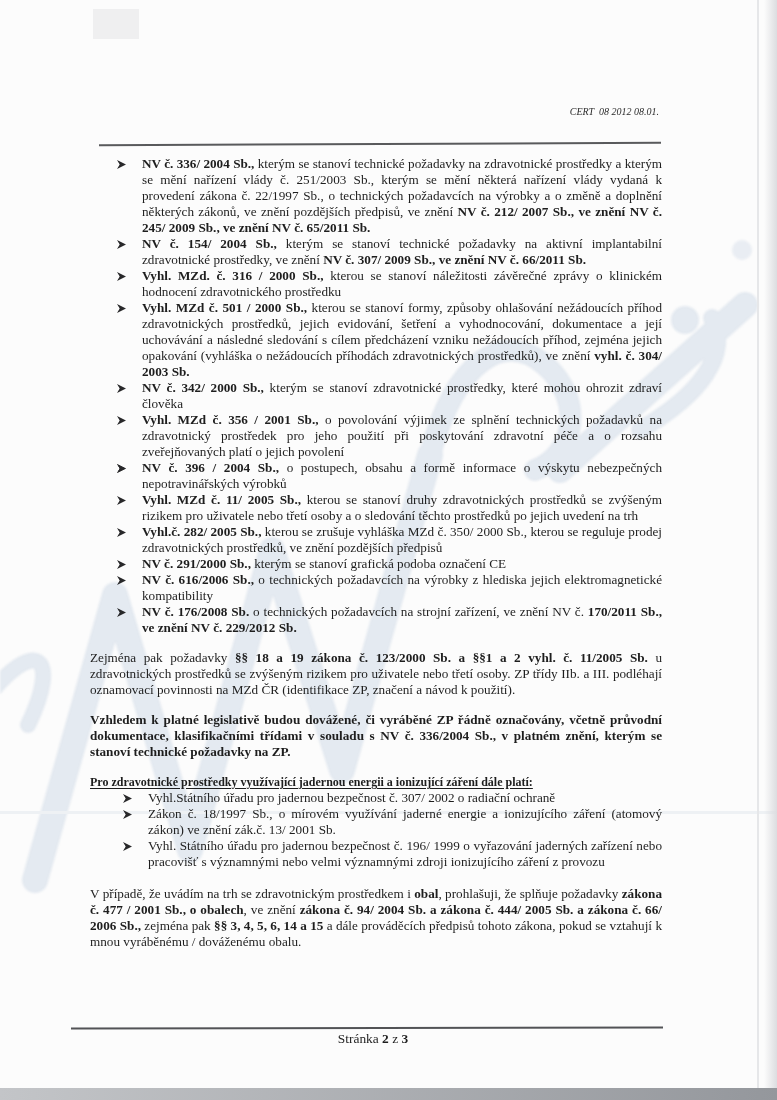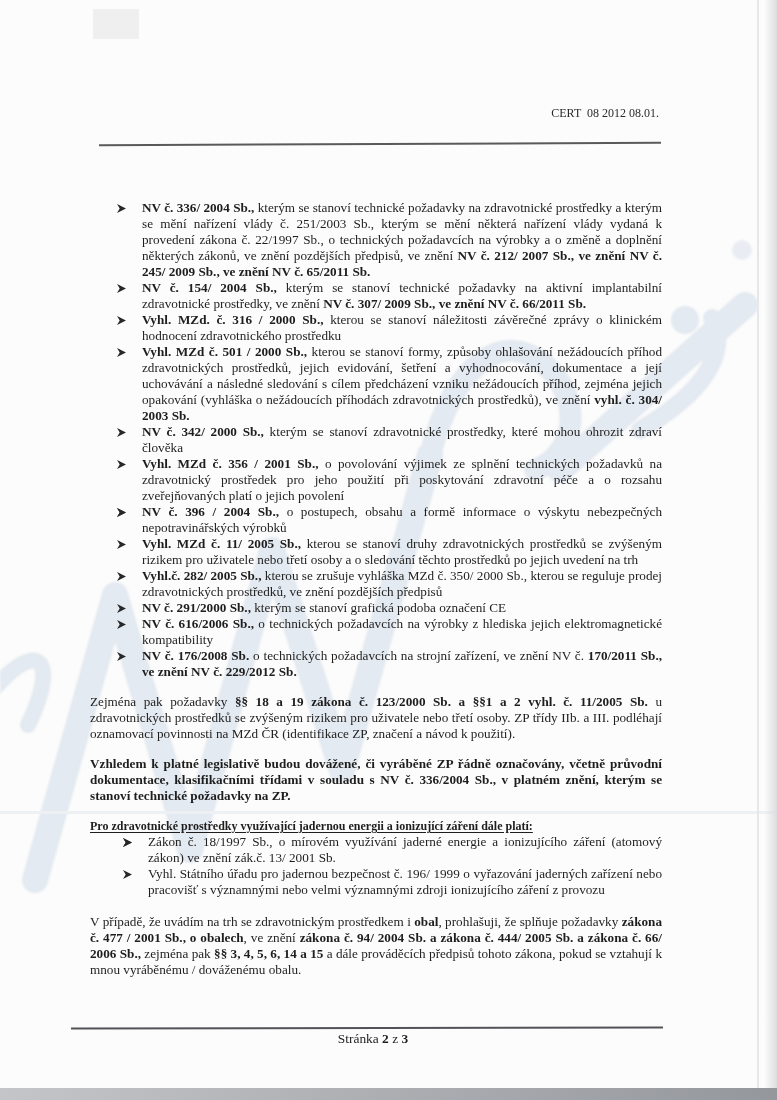--- a/index.html
+++ b/index.html
@@ -13,27 +13,27 @@
   .edge-right{position:absolute;top:0;right:0;width:13px;height:100%;
     background:linear-gradient(to right,rgba(220,221,224,0),#dcdde0);}
   .scanline-v{position:absolute;top:0;right:18px;width:2px;height:100%;background:#e6e7e9;}
   .edge-bottom{position:absolute;left:0;bottom:0;width:100%;height:12px;
     background:linear-gradient(to right,#c3c5c8,#94979c);}
   .smudge{position:absolute;left:93px;top:9px;width:46px;height:30px;background:#efeff0;}
   .crease{position:absolute;left:0;top:811px;width:100%;height:3px;background:#eef1f4;}
   
   .wm{position:absolute;inset:0;filter:blur(1.2px);}
   
-  .header-ref{position:absolute;top:106px;right:118px;
-    font-size:12px;white-space:pre;color:#2a2a2a;}
+  .header-ref{position:absolute;top:106px;right:118px;font-style:italic;
+    font-size:10px;white-space:pre;color:#2a2a2a;}
   .header-rule{position:absolute;top:143px;left:99px;width:562px;height:2px;
     background:#595a5c;transform:rotate(-0.25deg);}
   
   .content{position:absolute;left:90px;top:156px;width:572px;
-    font-size:13.2px;line-height:16px;text-align:justify;margin-top:44px;}
+    font-size:13.2px;line-height:16px;text-align:justify;}
   .content b{font-weight:bold;}
   .li{position:relative;text-align:justify;}
   .reg-list .li{padding-left:52px;}
   .reg-list .arrow{left:27px;}
   .sub-list .li{padding-left:58px;}
   .sub-list .arrow{left:33px;}
   .arrow{position:absolute;top:4px;width:9px;height:9px;background:#28282a;
     clip-path:polygon(0 0,100% 50%,0 100%,30% 50%);}
   .para{margin-top:14px;}
   .heading{margin-top:14px;font-weight:bold;text-decoration:underline;
@@ -89,21 +89,21 @@
         <div class="li"><span class="arrow"></span><span><b>NV č. 176/2008 Sb.</b><span> o technických požadavcích na strojní zařízení, ve znění NV č. </span><b>170/2011 Sb., ve znění NV č. 229/2012 Sb.</b></span></div>
       </div>
 
     <div class="para"><span>Zejména pak požadavky </span><b>§§ 18 a 19 zákona č. 123/2000 Sb. a §§1 a 2 vyhl. č. 11/2005 Sb.</b><span> u zdravotnických prostředků se zvýšeným rizikem pro uživatele nebo třetí osoby. ZP třídy IIb. a III. podléhají oznamovací povinnosti na MZd ČR (identifikace ZP, značení a návod k použití).</span></div>
 
     <div class="para"><b>Vzhledem k platné legislativě budou dovážené, či vyráběné ZP řádně označovány, včetně průvodní dokumentace, klasifikačními třídami v souladu s NV č. 336/2004 Sb., v platném znění, kterým se stanoví technické požadavky na ZP.</b></div>
 
     <div class="heading">Pro zdravotnické prostředky využívající jadernou energii a ionizující záření dále platí:</div>
 
     <div class="sub-list">
-        <div class="li"><span class="arrow"></span></div>
+        <div class="li"><span class="arrow"></span><span><span>Vyhl.Státního úřadu pro jadernou bezpečnost č. 307/ 2002 o radiační ochraně</span></span></div>
         <div class="li"><span class="arrow"></span><span><span>Zákon č. 18/1997 Sb., o mírovém využívání jaderné energie a ionizujícího záření (atomový zákon) ve znění zák.č. 13/ 2001 Sb.</span></span></div>
         <div class="li"><span class="arrow"></span><span><span>Vyhl. Státního úřadu pro jadernou bezpečnost č. 196/ 1999 o vyřazování jaderných zařízení nebo pracovišť s významnými nebo velmi významnými zdroji ionizujícího záření z provozu</span></span></div>
       </div>
 
     <div class="para closing"><span>V případě, že uvádím na trh se zdravotnickým prostředkem i </span><b>obal</b><span>, prohlašuji, že splňuje požadavky </span><b>zákona č. 477 / 2001 Sb., o obalech</b><span>, ve znění </span><b>zákona č. 94/ 2004 Sb. a zákona č. 444/ 2005 Sb. a zákona č. 66/ 2006 Sb.,</b><span> zejména pak </span><b>§§ 3, 4, 5, 6, 14 a 15</b><span> a dále prováděcích předpisů tohoto zákona, pokud se vztahují k mnou vyráběnému / dováženému obalu.</span></div>
   </div>
 
   <div class="footer-rule"></div>
   <div class="footer-text"><span>Stránka </span><b>2</b><span> z </span><b>3</b></div>
 </div>

